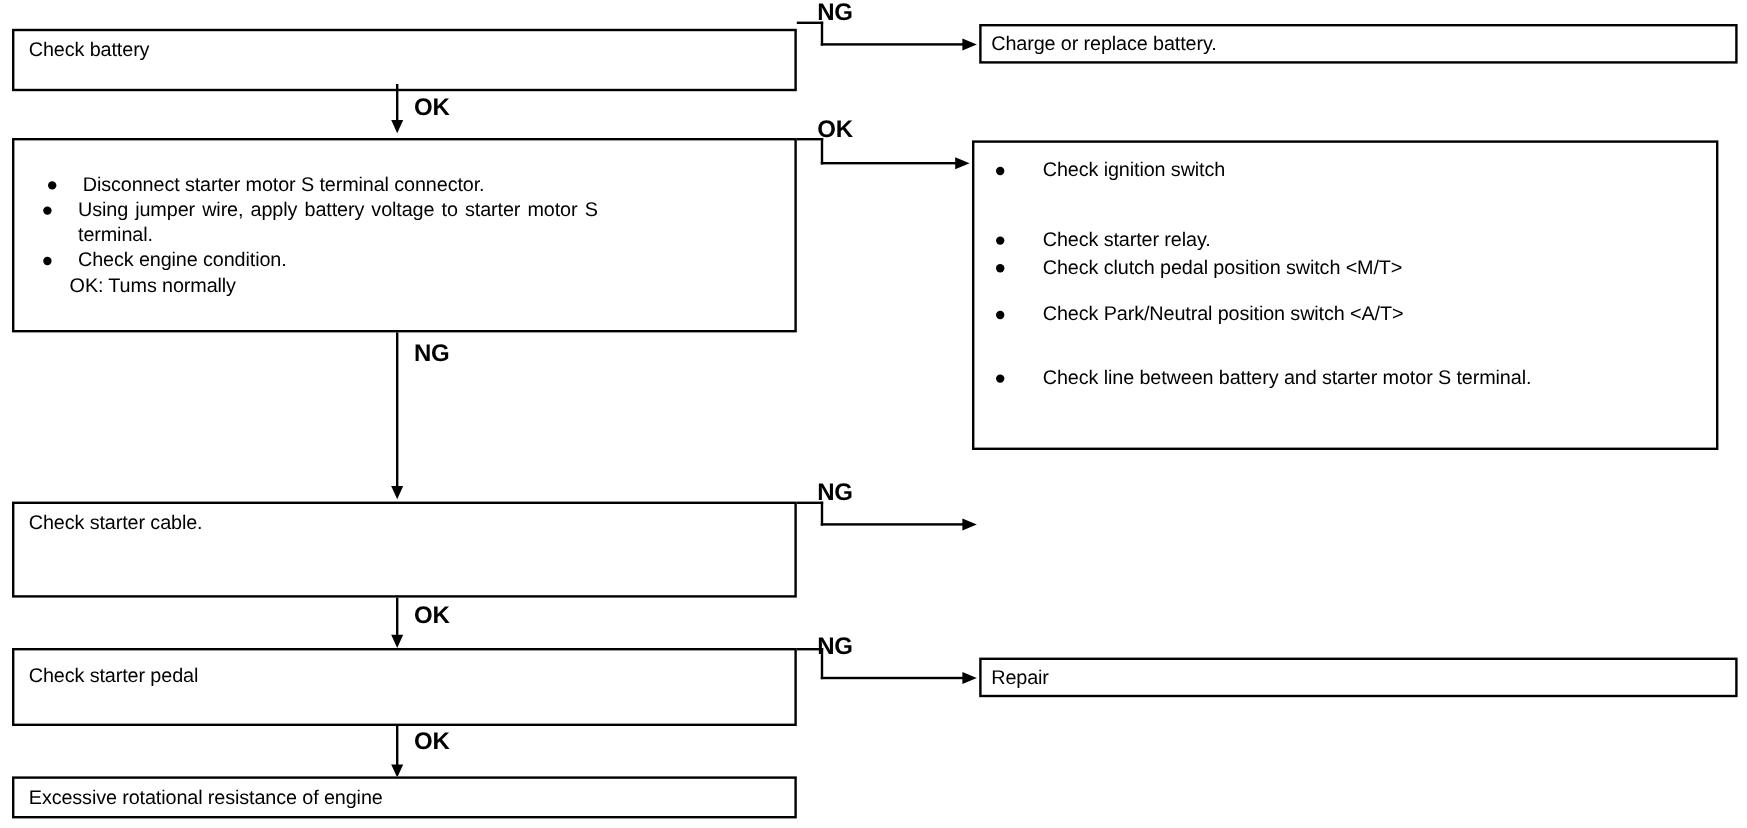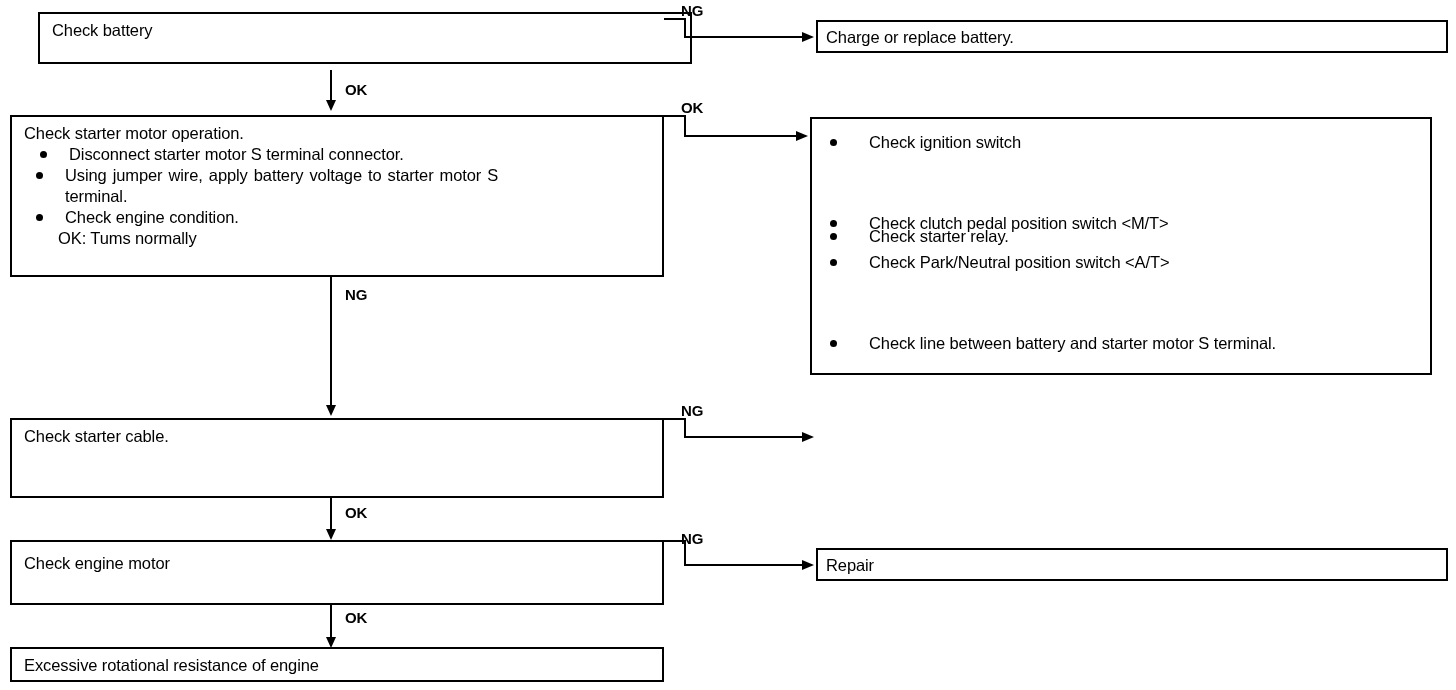--- a/index.html
+++ b/index.html
@@ -81,52 +81,51 @@
   .arrow-right {
     position: absolute;
     width: 0;
     height: 0;
     border-top: 5px solid transparent;
     border-bottom: 5px solid transparent;
     border-left: 12px solid #000000;
   }
   .edge-label {
     position: absolute;
-    font-size: 15px;
+    font-size: 20px;
     line-height: 18px;
     font-weight: 700;
     letter-spacing: -0.2px;
     white-space: nowrap;
   }
 </style>
 </head>
 <body>
 
 <div id="canvas">
 
-  <div class="box" style="left:10px; top:12px; width:654px; height:52px;margin-left:28px;">
+  <div class="box" style="left:10px; top:24px; width:654px; height:52px;">
     <div class="box-text heading" style="top:6px;">Check battery</div>
   </div>
 
   <div class="hline" style="left:664px; top:18px; width:22px;"></div>
   <div class="vline" style="left:684px; top:18px; height:20px;"></div>
   <div class="hline" style="left:684px; top:36px; width:120px;"></div>
   <div class="arrow-right" style="left:802px; top:32px;"></div>
   <div class="edge-label" style="left:681px; top:2px;">NG</div>
 
   <div class="box" style="left:816px; top:20px; width:632px; height:33px;">
     <div class="box-text" style="left:8px; top:5px;">Charge or replace battery.</div>
   </div>
 
   <div class="vline" style="left:330px; top:70px; height:34px;"></div>
   <div class="arrow-down" style="left:326px; top:100px;"></div>
   <div class="edge-label" style="left:345px; top:81px;">OK</div>
 
   <div class="box" style="left:10px; top:115px; width:654px; height:162px;">
-    <div class="box-text heading" style="top:6px;">Check starter motor operation.</div>
 
     <div class="bullet-row" style="left:28px; top:27px; width:610px;">
       <span class="bullet-dot"></span>
       <span class="bullet-text" style="margin-left:22px;">Disconnect starter motor S terminal connector.</span>
     </div>
 
     <div class="bullet-row" style="left:24px; top:48px; width:614px;">
       <span class="bullet-dot"></span>
       <span class="bullet-text" style="margin-left:22px; word-spacing:1.5px;">Using jumper wire, apply battery voltage to starter motor S
 terminal.</span>
@@ -145,36 +144,36 @@
   <div class="hline" style="left:684px; top:135px; width:116px;"></div>
   <div class="arrow-right" style="left:796px; top:131px;"></div>
   <div class="edge-label" style="left:681px; top:99px;">OK</div>
 
   <div class="box" style="left:810px; top:117px; width:622px; height:258px;">
     <div class="bullet-row" style="left:18px; top:13px;text-align:center;">
       <span class="bullet-dot"></span>
       <span class="bullet-text" style="margin-left:32px;">Check ignition switch</span>
     </div>
 
-    <div class="bullet-row" style="left:18px; top:71px;margin-top:36px;">
+    <div class="bullet-row" style="left:18px; top:71px;">
       <span class="bullet-dot"></span>
       <span class="bullet-text" style="margin-left:32px;">Check starter relay.</span>
     </div>
 
     <div class="bullet-row" style="left:18px; top:94px;">
       <span class="bullet-dot"></span>
       <span class="bullet-text" style="margin-left:32px;">Check clutch pedal position switch &lt;M/T&gt;</span>
     </div>
 
     <div class="bullet-row" style="left:18px; top:133px;">
       <span class="bullet-dot"></span>
       <span class="bullet-text" style="margin-left:32px;">Check Park/Neutral position switch &lt;A/T&gt;</span>
     </div>
 
-    <div class="bullet-row" style="left:18px; top:186px;margin-top:28px;">
+    <div class="bullet-row" style="left:18px; top:186px;">
       <span class="bullet-dot"></span>
       <span class="bullet-text" style="margin-left:32px;">Check line between battery and starter motor S terminal.</span>
     </div>
 
   </div>
 
   <div class="vline" style="left:330px; top:277px; height:130px;"></div>
   <div class="arrow-down" style="left:326px; top:405px;"></div>
   <div class="edge-label" style="left:345px; top:286px;">NG</div>
 
@@ -188,21 +187,21 @@
   <div class="hline" style="left:684px; top:436px; width:120px;"></div>
   <div class="arrow-right" style="left:802px; top:432px;"></div>
   <div class="edge-label" style="left:681px; top:402px;">NG</div>
 
 
   <div class="vline" style="left:330px; top:498px; height:36px;"></div>
   <div class="arrow-down" style="left:326px; top:529px;"></div>
   <div class="edge-label" style="left:345px; top:504px;">OK</div>
 
   <div class="box" style="left:10px; top:540px; width:654px; height:65px;">
-    <div class="box-text heading" style="top:11px;">Check engine motor</div>
+    <div class="box-text heading" style="top:11px;">Check starter pedal</div>
   </div>
 
   <div class="hline" style="left:664px; top:540px; width:22px;"></div>
   <div class="vline" style="left:684px; top:540px; height:26px;"></div>
   <div class="hline" style="left:684px; top:564px; width:120px;"></div>
   <div class="arrow-right" style="left:802px; top:560px;"></div>
   <div class="edge-label" style="left:681px; top:530px;">NG</div>
 
   <div class="box" style="left:816px; top:548px; width:632px; height:33px;">
     <div class="box-text" style="left:8px; top:5px;">Repair</div>

